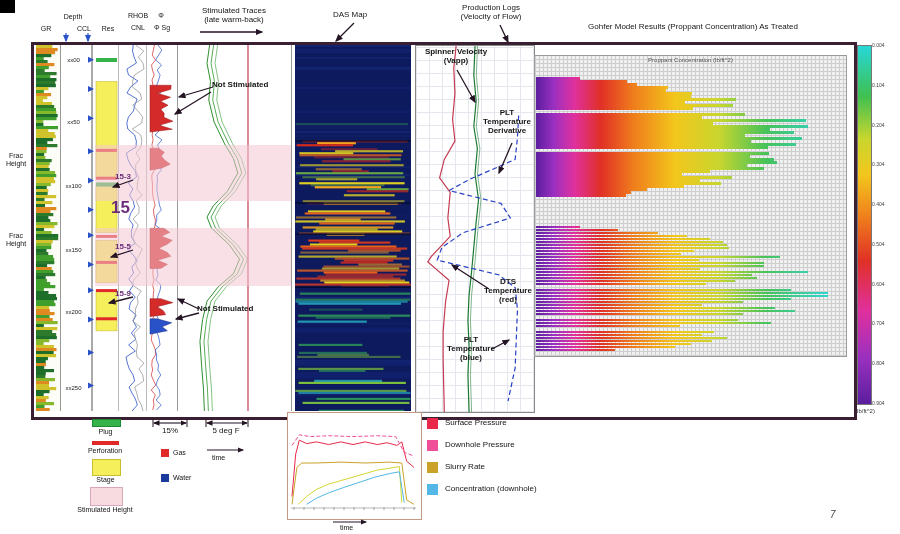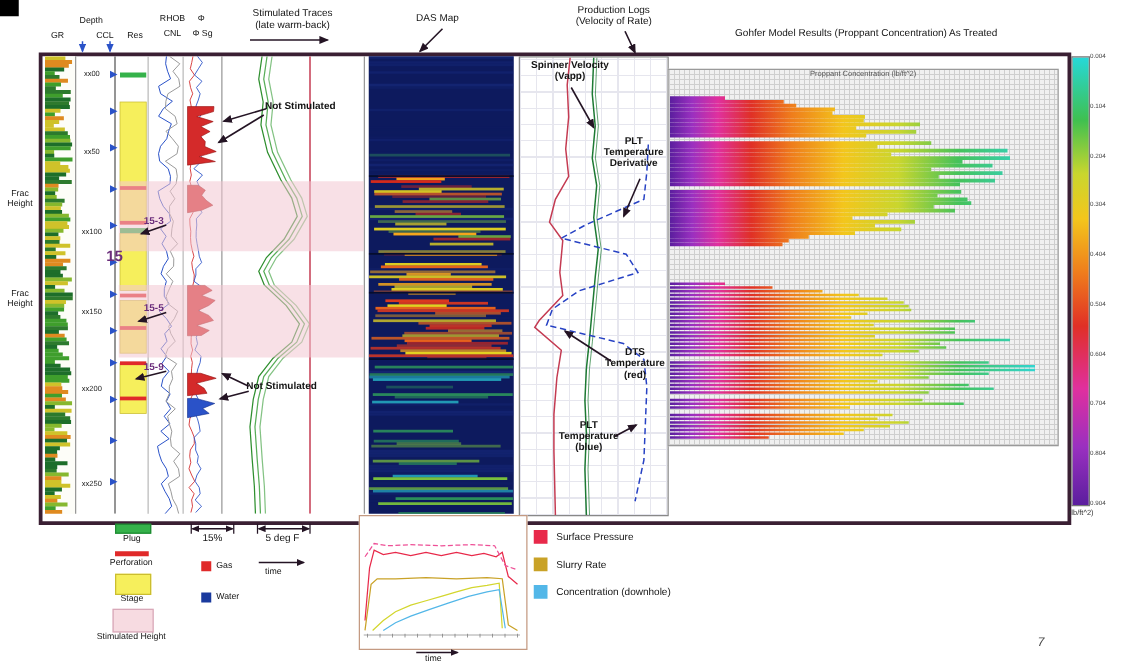--- a/index.html
+++ b/index.html
@@ -53,21 +53,21 @@
     background:linear-gradient(180deg,#26d8d8,#3fc050 14%,#c9d62e 26%,#f3c61c 36%,#ef7d1c 48%,#e03026 60%,#e0309e 74%,#9a30c0 87%,#5b1e9e)}
   #colorbar-ticks{position:absolute;left:872px;top:0;width:28px;height:534px}
   .cbt{position:absolute;left:0;font-size:5px;color:#444}
   #colorbar-unit{left:840px;top:408px;width:50px;text-align:center;font-size:6px;color:#333}
 
   
   #ann-notstim-1{left:212px;top:81px;font-size:8px;font-weight:bold;white-space:nowrap}
   #ann-notstim-2{left:197px;top:305px;font-size:8px;font-weight:bold;white-space:nowrap}
   .stg{position:absolute;color:#6b2d7b;font-weight:bold;font-size:8px}
   #stg-153{left:115px;top:172px}
-  #stg-15{left:85px;top:198px;font-size:12px}
+  #stg-15{left:111px;top:198px;font-size:17px}
   #stg-152{left:115px;top:242px}
   #stg-151{left:115px;top:289px}
   .pann{position:absolute;font-size:8px;font-weight:bold;text-align:center;white-space:pre-line;color:#141414}
   #ann-spinner{left:423px;top:47px;width:66px}
   #ann-derivative{left:480px;top:108px;width:54px}
   #ann-dts{left:481px;top:277px;width:54px}
   #ann-pltblue{left:444px;top:335px;width:54px}
 
   
   .sw{position:absolute}
@@ -83,21 +83,21 @@
   #sw-gas{left:161px;top:449px;width:8px;height:8px;background:#e02a2a}
   #lb-gas{left:173px;top:449px;font-size:7px}
   #sw-water{left:161px;top:474px;width:8px;height:8px;background:#1a3a9e}
   #lb-water{left:173px;top:474px;font-size:7px}
   #lb-degf{left:203px;top:427px;width:46px;text-align:center;font-size:8px}
   #lb-time1{left:212px;top:454px;font-size:7px}
   #minichart{position:absolute;left:287px;top:412px;width:133px;height:106px;border:1px solid #c49a82;background:#fff}
   #mini-svg{width:131px;height:104px;display:block}
   #lb-time2{left:340px;top:524px;font-size:7px}
   #prod-legend{position:absolute;left:427px;top:418px;width:170px}
-  .pl-row{display:flex;align-items:center;height:22px}
+  .pl-row{display:flex;align-items:flex-start;height:22px}
   .pl-swatch{width:11px;height:11px;margin-right:7px;flex:none}
   .pl-label{font-size:8px;color:#141414}
   #pagenum{left:830px;top:509px;font-size:10px;font-style:italic;color:#444}
   #overlay{position:absolute;left:0;top:0;width:900px;height:534px;pointer-events:none;z-index:60}
 </style>
 </head>
 <body>
 
 <div id="stage">
   <div id="bullet"></div>
@@ -108,21 +108,21 @@
   <div class="lbl" id="h-ccl">CCL</div>
   <div class="lbl" id="h-res">Res</div>
   <div class="lbl" id="h-rhob">RHOB</div>
   <div class="lbl" id="h-cnl">CNL</div>
   <div class="lbl" id="h-phi">Φ</div>
   <div class="lbl" id="h-phisg">Φ Sg</div>
   <div class="lbl ml" id="h-temp">Stimulated Traces
 (late warm-back)</div>
   <div class="lbl" id="h-das">DAS Map</div>
   <div class="lbl ml" id="h-prod">Production Logs
-(Velocity of Rate)</div>
+(Velocity of Flow)</div>
   <div class="lbl" id="h-gohfer">Gohfer Model Results (Proppant Concentration) As Treated</div>
   <div class="lbl ml" id="frac-upper">Frac
 Height</div>
   <div class="lbl ml" id="frac-lower">Frac
 Height</div>
 
   <svg id="gr-svg" class="panel" viewBox="0 0 24 366">
       <rect x="0" y="0" width="16.316921439635067" height="3.2" fill="#cfc22a"></rect>
       <rect x="0" y="3" width="21.6390361854057" height="3.2" fill="#df8a20"></rect>
       <rect x="0" y="6" width="19.049299245723198" height="3.2" fill="#df8a20"></rect>
@@ -592,20 +592,24 @@
       </svg>
   </div>
   <div class="lbl" id="lb-time2">time</div>
 
   <div id="prod-legend">
       <div class="pl-row">
         <span class="pl-swatch" style="background: rgb(232, 41, 74);"></span>
         <span class="pl-label">Surface Pressure</span>
       </div>
       <div class="pl-row">
+        <span class="pl-swatch" style="background: rgb(238, 79, 150);"></span>
+        <span class="pl-label">Downhole Pressure</span>
+      </div>
+      <div class="pl-row">
         <span class="pl-swatch" style="background: rgb(201, 162, 39);"></span>
         <span class="pl-label">Slurry Rate</span>
       </div>
       <div class="pl-row">
         <span class="pl-swatch" style="background: rgb(83, 183, 232);"></span>
         <span class="pl-label">Concentration (downhole)</span>
       </div>
     </div>
 
   <div class="lbl" id="pagenum">7</div>

